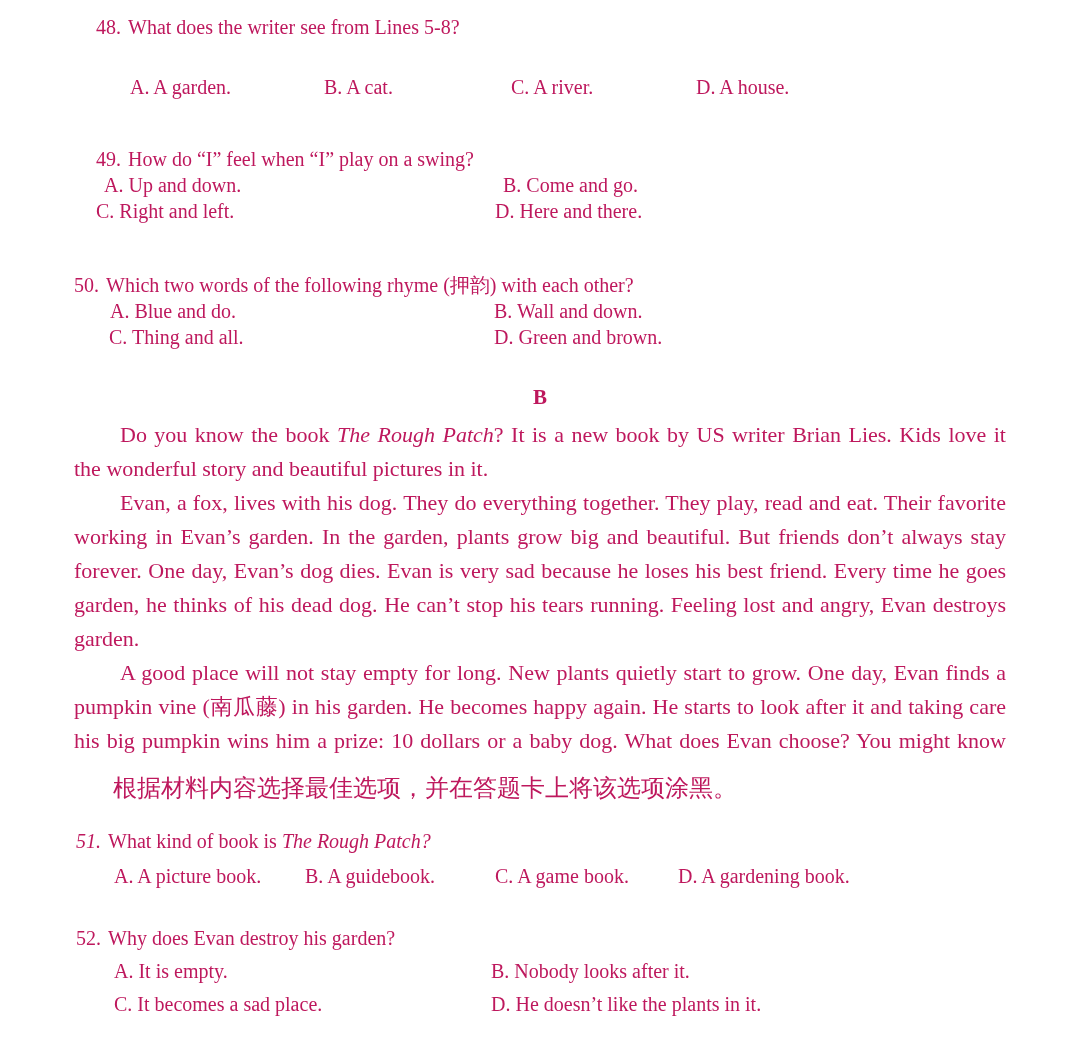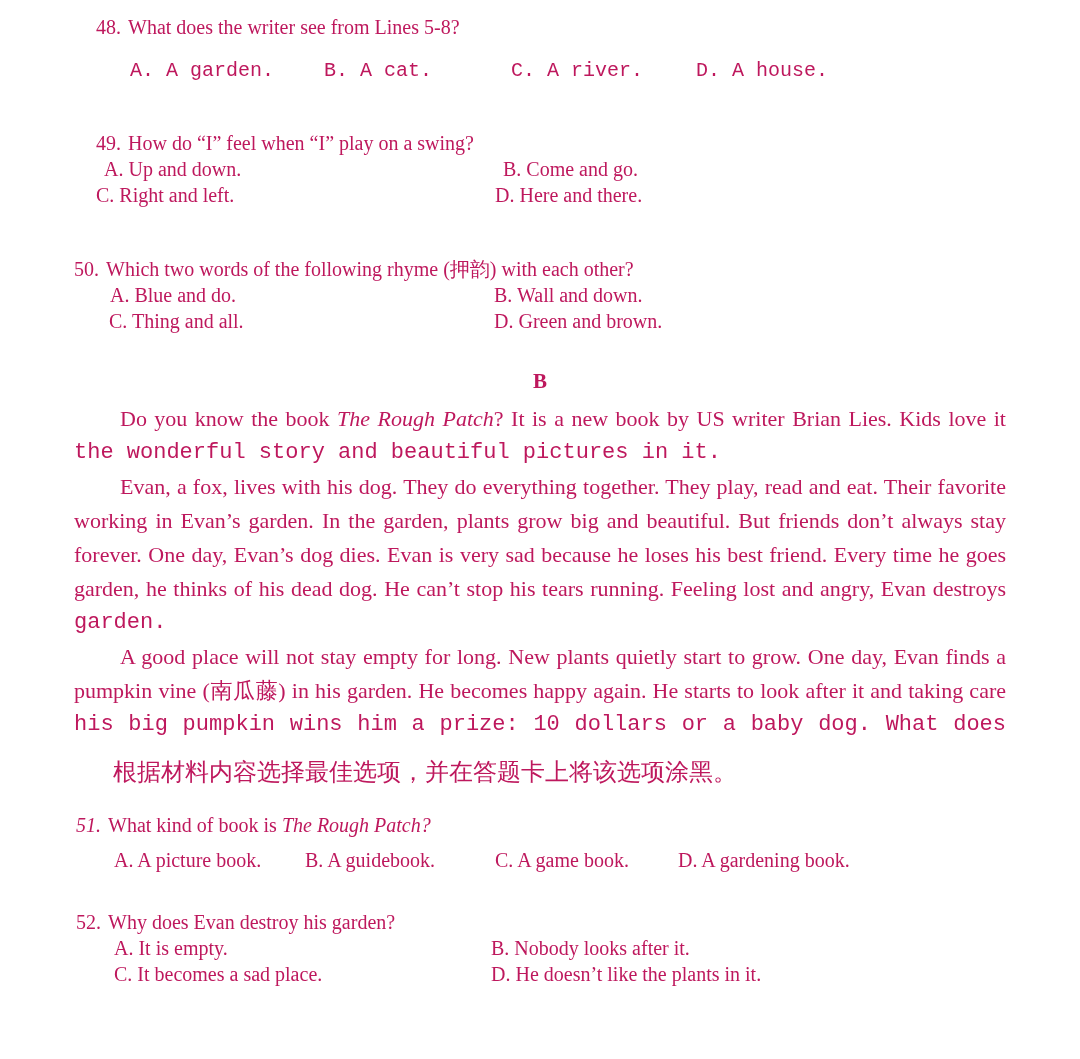--- a/index.html
+++ b/index.html
@@ -16,21 +16,21 @@
     font-family: "Liberation Serif", "DejaVu Serif", serif;
     font-size: 20px;
     overflow: hidden;
     box-sizing: border-box;
     padding: 0 8px;
   }
   
   .qline { line-height: 26px; white-space: nowrap; }
   .qnum { margin-right: 7px; }
   .q48-line { padding-left: 22px; margin-top: 14px; }
-  .q48-opts { margin-top: 18px; padding-left: 56px; line-height: 26px; white-space: nowrap; font-family: Liberation Mono, monospace; }
+  .q48-opts { margin-top: 34px; padding-left: 56px; line-height: 26px; white-space: nowrap; }
   .q48-opts .c1 { display: inline-block; width: 194px; }
   .q48-opts .c2 { display: inline-block; width: 187px; }
   .q48-opts .c3 { display: inline-block; width: 185px; }
 
   .q49-line { padding-left: 22px; margin-top: 46px; }
   .optrow { line-height: 26px; white-space: nowrap; }
   .q49-r1 { padding-left: 30px; }
   .q49-r1 .c1 { display: inline-block; width: 399px; }
   .q49-r2 { padding-left: 22px; }
   .q49-r2 .c1 { display: inline-block; width: 399px; }
@@ -54,21 +54,21 @@
   .passage { margin-top: 8px; }
   .pline {
     line-height: 34px;
     height: 34px;
     text-align: justify;
     text-align-last: justify;
     font-size: 22px;
     white-space: normal;
     overflow: hidden;
   }
-  .pline.lastline { text-align-last: left; font-family: Liberation Mono, monospace; }
+  .pline.lastline { text-align-last: left; }
   .pline.firstline { text-indent: 46px; }
   .italic { font-style: italic; }
 
   
   .cn-line {
     margin-top: 16px;
     padding-left: 39px;
     font-size: 24px;
     line-height: 28px;
     font-family: "Liberation Serif", "DejaVu Serif", serif;
@@ -76,21 +76,21 @@
 
   
   .q51-line { padding-left: 2px; margin-top: 26px; }
   .q51-num { font-style: italic; }
   .q51-opts { margin-top: 9px; padding-left: 40px; line-height: 26px; white-space: nowrap; }
   .q51-opts .c1 { display: inline-block; width: 191px; }
   .q51-opts .c2 { display: inline-block; width: 190px; }
   .q51-opts .c3 { display: inline-block; width: 183px; }
 
   .q52-line { padding-left: 2px; margin-top: 36px; }
-  .q52-r1, .q52-r2 { padding-left: 40px; }
+  .q52-r1, .q52-r2 { padding-left: 40px; margin-top: 7px; }
   .q52-r1 .c1, .q52-r2 .c1 { display: inline-block; width: 377px; }
 </style>
 </head>
 <body>
 
 <div class="page">
 
   <div class="qline q48-line">
     <span class="qnum">48.</span><span>What does the writer see from Lines 5-8?</span>
   </div>

